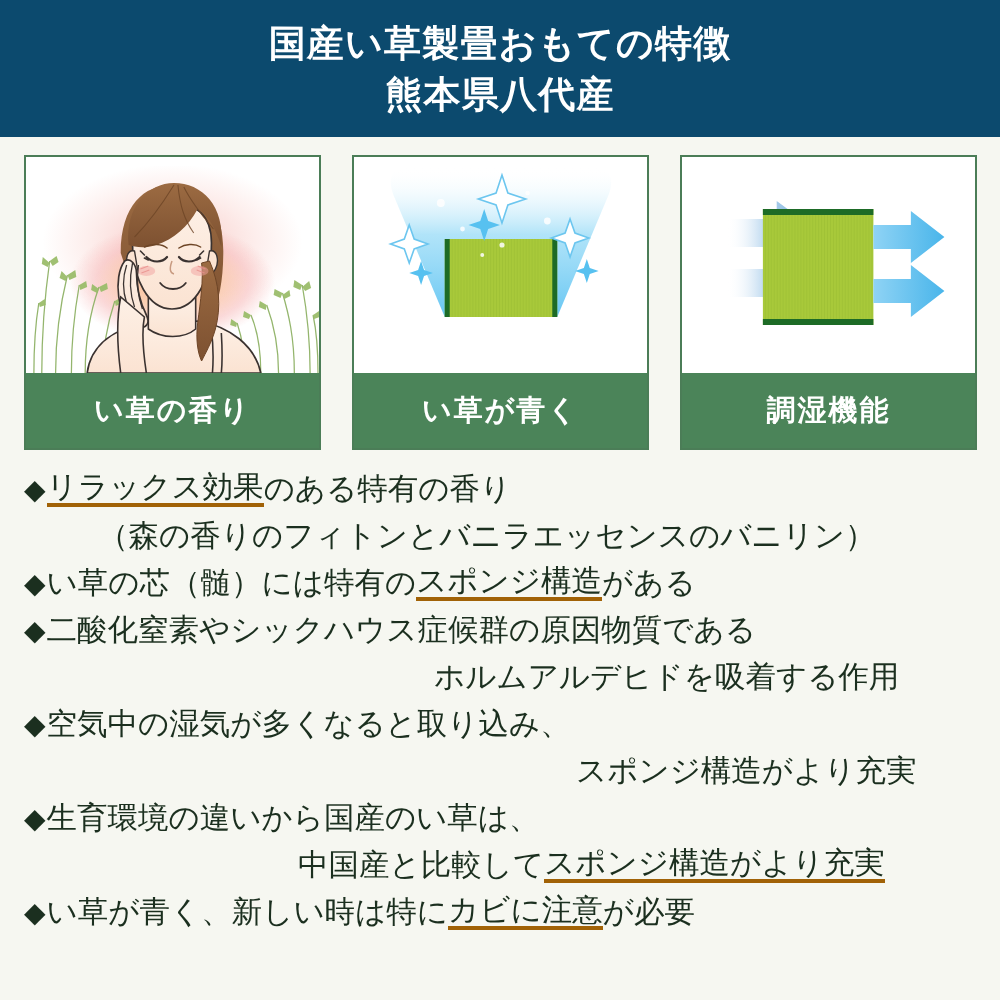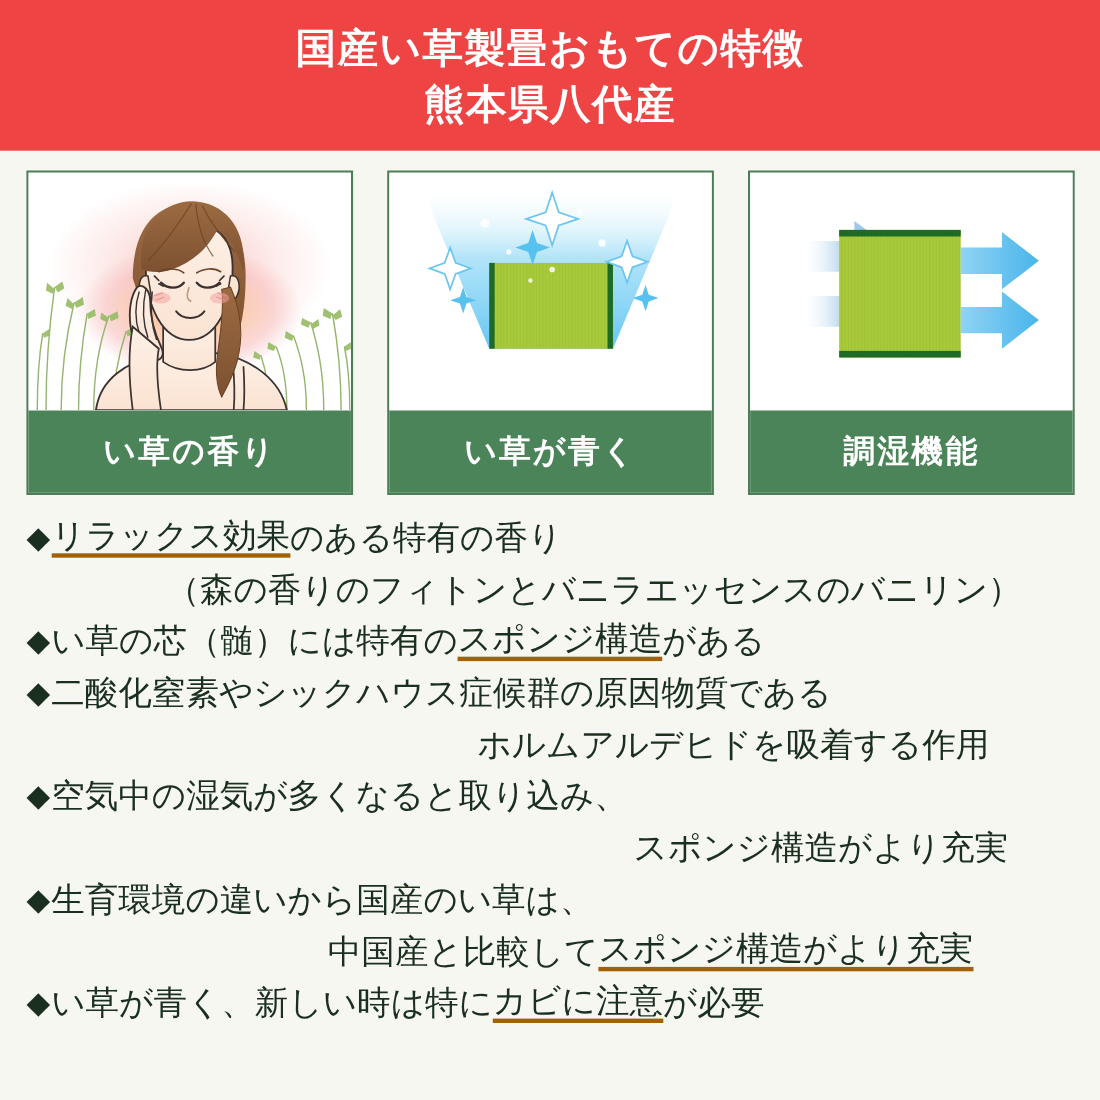--- a/index.html
+++ b/index.html
@@ -12,21 +12,21 @@
     background: #f6f7f1;
     font-family: "Liberation Serif", "DejaVu Serif", serif;
     overflow: hidden;
     position: relative;
   }
 
   
   .header {
     width: 1000px;
     height: 137px;
-    background: #ef4444;
+    background: #0c4a6e;
     display: flex;
     flex-direction: column;
     align-items: center;
     justify-content: center;
     box-sizing: border-box;
     padding-top: 2px;
   }
   .header-line {
     color: #ffffff;
     font-family: "Liberation Sans", "DejaVu Sans", sans-serif;
@@ -106,21 +106,21 @@
     color: #1b2f1f;
     font-size: 30.5px;
     line-height: 1.0;
   }
   .tline {
     white-space: nowrap;
     height: 47px;
     display: flex;
     align-items: center;
   }
-  .tline.ind1  { padding-left: 74px; justify-content: center; }
+  .tline.ind1  { padding-left: 74px; }
   .tline.ind2  { padding-left: 410px; }
   .tline.ind3  { padding-left: 552px; }
   .tline.ind4  { padding-left: 274px; }
   .diamond { margin-right: 1px; font-size: 28px; }
   .u {
     border-bottom: 4px solid #a16207;
     padding-bottom: 1px;
   }
 </style>
 </head>

